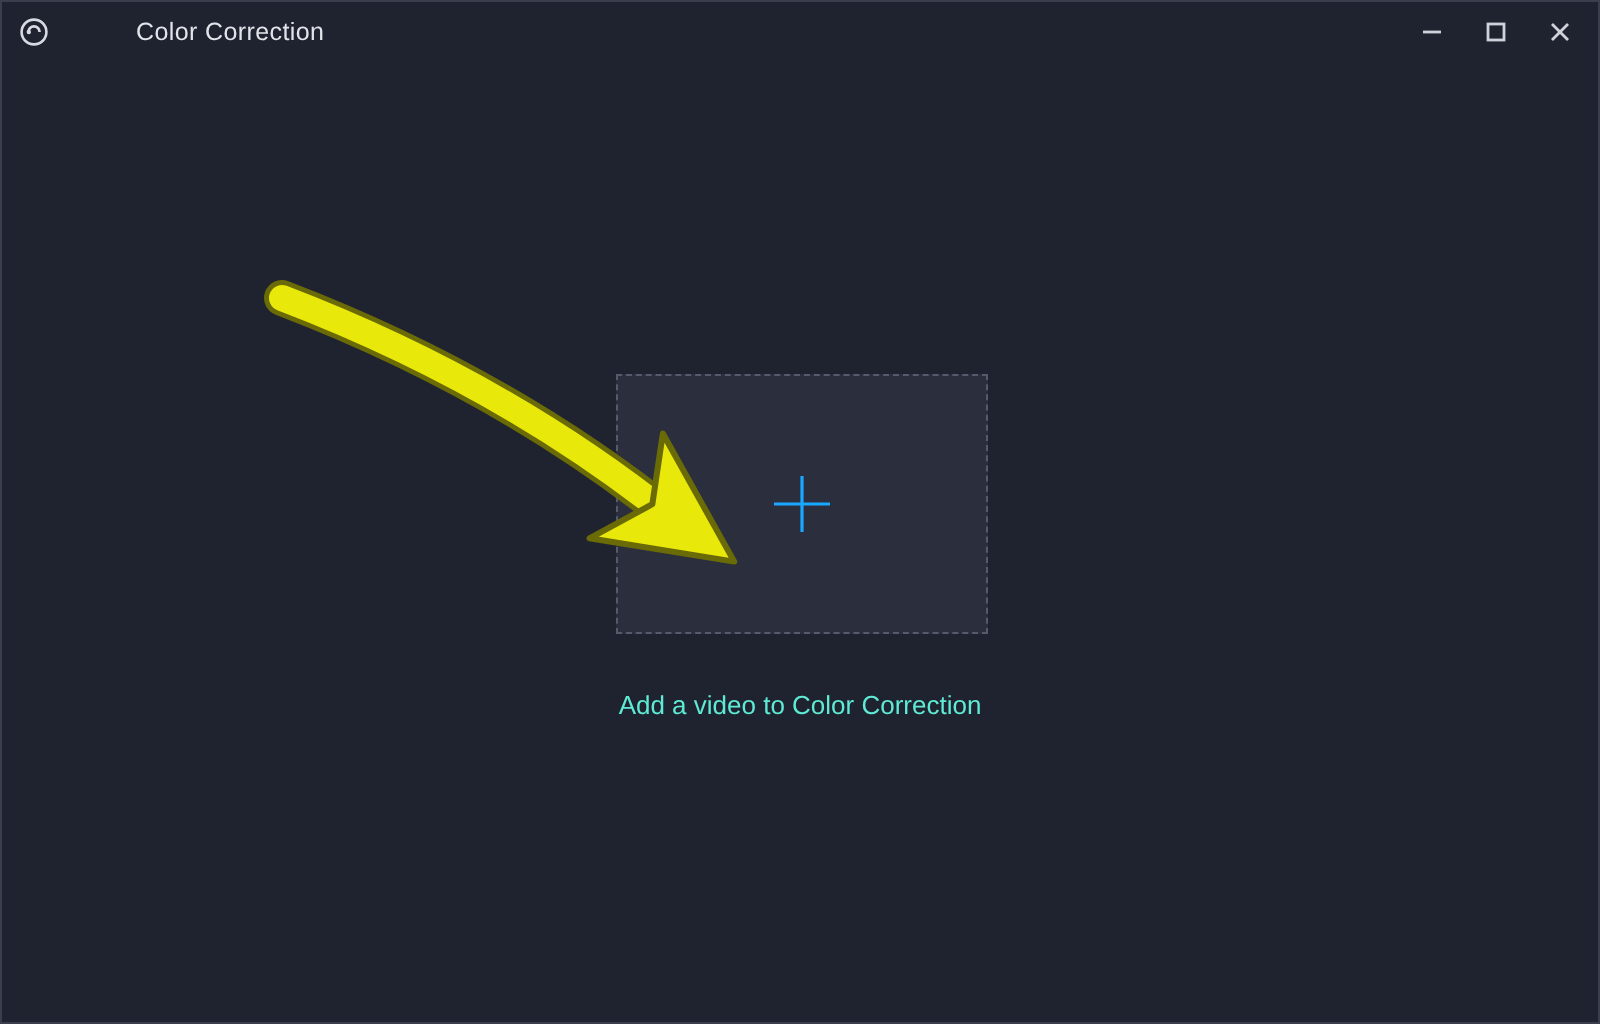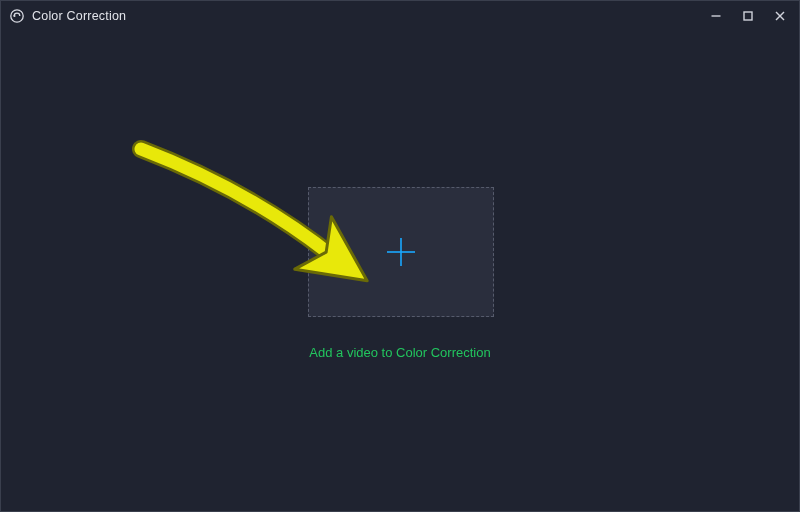--- a/index.html
+++ b/index.html
@@ -22,20 +22,21 @@
   .titlebar {
     position: absolute;
     top: 0; left: 0; right: 0;
     height: 30px;
     display: flex;
     align-items: center;
     padding: 0 6px 0 8px;
     box-sizing: border-box;
     color: #cfd2da;
     font-size: 12px;
+    gap: 36px;
   }
   .titlebar .app-icon {
     width: 16px;
     height: 16px;
     margin-right: 7px;
     display: inline-flex;
     align-items: center;
     justify-content: center;
   }
   .titlebar .title-text {
@@ -81,21 +82,21 @@
     cursor: pointer;
   }
   .dropzone svg.plus-svg { display:block; }
 
   .caption {
     position: absolute;
     left: 0;
     right: 0;
     top: 314px; 
     text-align: center;
-    color: #22c55e;
+    color: #5eead4;
     font-size: 13px;
   }
 
   
   .annotation-arrow {
     position: absolute;
     left: 130px;
     top: 100px;
     pointer-events: none;
   }

